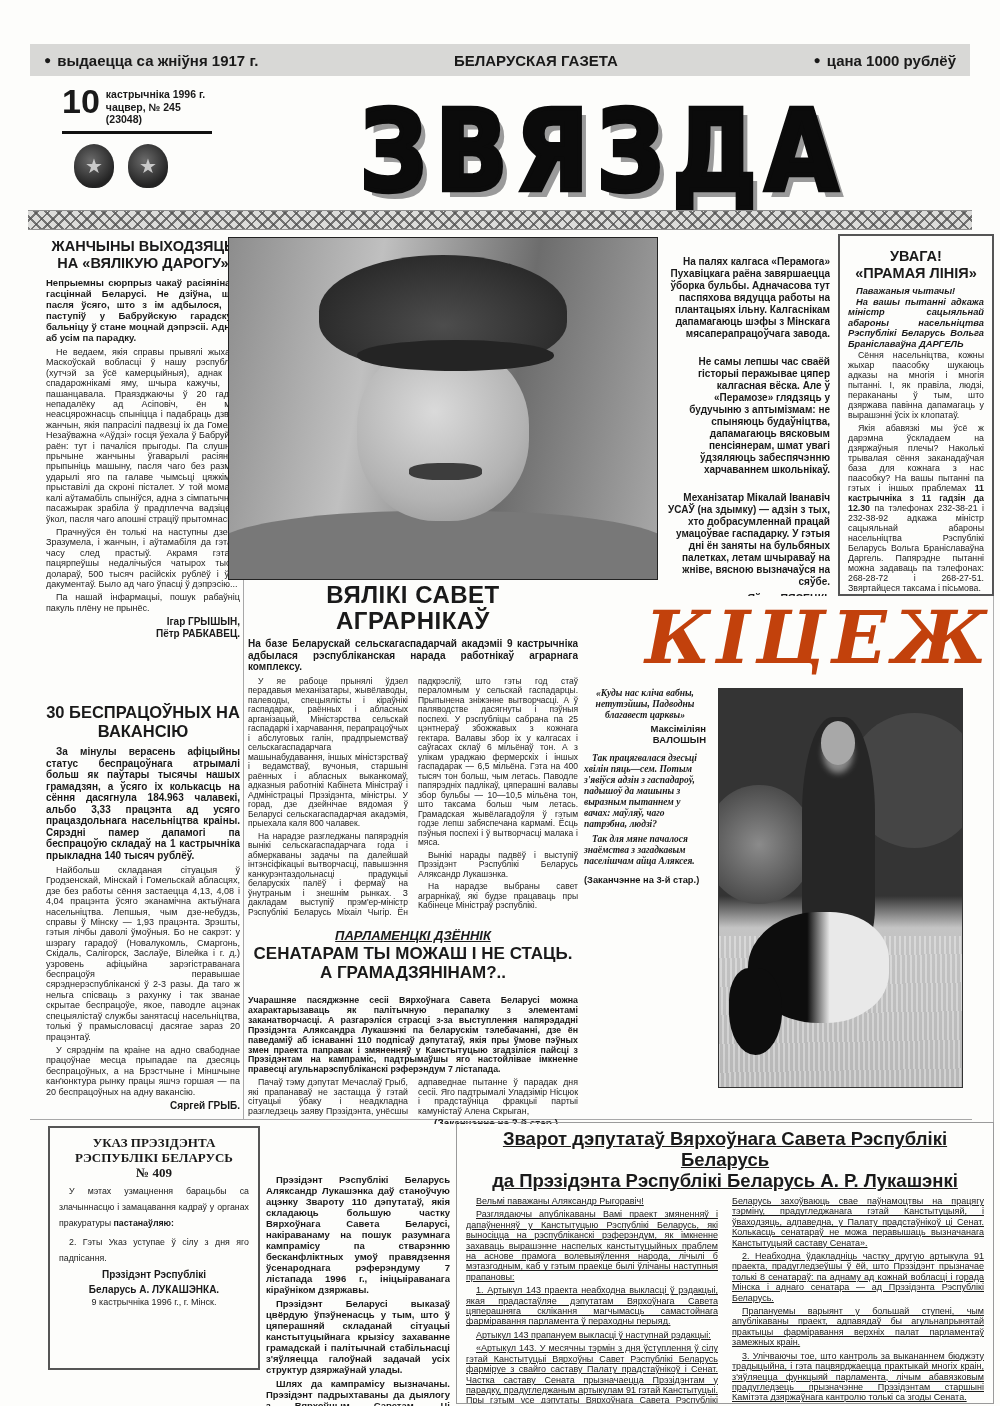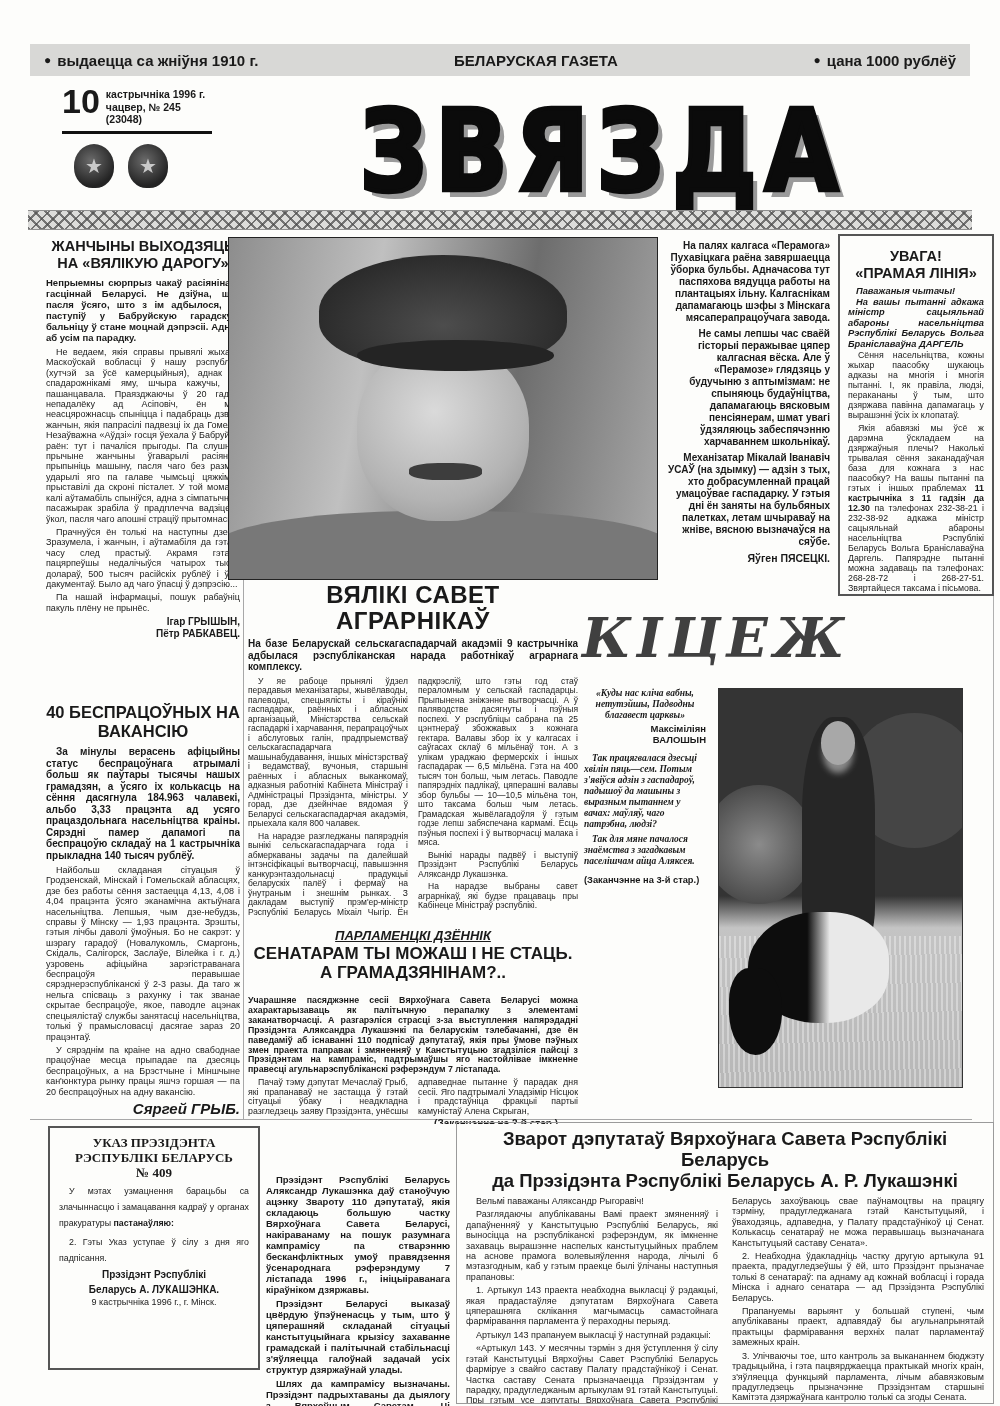--- a/index.html
+++ b/index.html
@@ -42,21 +42,21 @@
   
   .women{position:absolute;left:46px;top:238px;width:194px;height:463px;overflow:hidden;}
   .women .art-title{font-size:14.5px;line-height:17px;margin-bottom:5px;}
   .women .lead{font-size:9.5px;line-height:11px;margin-bottom:4px;}
   .women .body-p{font-size:9px;line-height:10.4px;}
   .women .sig{font-size:10px;line-height:11.5px;}
   .jobless{position:absolute;left:46px;top:703px;width:194px;height:418px;overflow:hidden;}
   .jobless .art-title{font-size:16.5px;line-height:19px;margin-bottom:5px;}
   .jobless .lead{font-size:10px;line-height:11.5px;margin-bottom:4px;text-indent:10px;}
   .jobless .body-p{font-size:9px;line-height:10.4px;}
-  .jobless .sig{font-size:15px;font-style:italic;}
+  .jobless .sig{font-size:10px;}
   
   .ukaz{position:absolute;left:48px;top:1126px;width:212px;height:244px;border:2px solid #555;
         padding:7px 9px;box-sizing:border-box;overflow:hidden;}
   .ukaz .t-serif{font-family:"Liberation Serif",serif;font-weight:bold;font-size:13px;
                  line-height:15px;text-align:center;}
   .ukaz .t-sans{font-weight:bold;font-size:10.5px;line-height:12px;text-align:center;margin-top:2px;}
   .ukaz .body-p{font-size:8.8px;line-height:16px;margin-top:3px;}
   .ukaz .sig{font-size:10px;line-height:11.5px;text-align:center;margin-top:3px;}
   .ukaz .udate{font-size:9px;text-align:center;margin-top:2px;}
   
@@ -66,21 +66,21 @@
           background:radial-gradient(ellipse at 50% 62%,#4d4d4d,#2b2b2b 72%);}
   .pm-brim{position:absolute;left:30%;top:30%;width:46%;height:9%;border-radius:50%;background:#242424;}
   .pm-face{position:absolute;left:30%;top:31%;width:40%;height:52%;border-radius:46%;
            background:radial-gradient(circle at 45% 38%,#dadada,#b3b3b3 62%,#8d8d8d);}
   .pm-must{position:absolute;left:42%;top:66%;width:17%;height:5%;border-radius:40%;background:#3d3d3d;}
   .pm-shoulders{position:absolute;left:-4%;bottom:-4%;width:108%;height:24%;
                 border-radius:45% 45% 0 0;background:#787878;}
   
   .caption{position:absolute;left:664px;top:240px;width:166px;height:356px;overflow:hidden;
            font-weight:bold;font-size:10px;line-height:12px;text-align:right;}
-  .caption p{margin:0 0 4px 0;}
+  .caption p{margin:16px 0 4px 0;}
   .caption .sig{font-size:10.5px;}
   
   .uvaga{position:absolute;left:838px;top:234px;width:156px;height:362px;border:2px solid #555;
          padding:12px 8px;box-sizing:border-box;overflow:hidden;}
   .uvaga .t{font-weight:bold;font-size:14.5px;line-height:17px;text-align:center;}
   .uvaga .salute{font-weight:bold;font-style:italic;font-size:9.3px;line-height:10.6px;margin-top:4px;text-indent:8px;}
   .uvaga .intro{font-weight:bold;font-style:italic;font-size:9.3px;line-height:10.6px;text-align:justify;text-indent:8px;}
   .uvaga .body-p{font-size:8.8px;line-height:10px;}
   
   .agrar{position:absolute;left:248px;top:582px;width:330px;height:344px;overflow:hidden;}
@@ -93,22 +93,22 @@
   .parl .kicker{font-weight:bold;font-style:italic;font-size:13px;text-align:center;
                 text-decoration:underline;margin-bottom:2px;}
   .parl .art-title{font-size:17px;line-height:18.5px;margin-bottom:14px;}
   .parl .lead{font-size:8.8px;line-height:9.9px;margin-bottom:3px;}
   .parl .cols{column-count:2;column-gap:10px;height:40px;overflow:hidden;}
   .parl .cols .body-p{font-size:8.8px;line-height:9.5px;}
   .parl .cont{font-weight:bold;font-size:10px;text-align:right;padding-right:20px;}
   
   .kicez{position:absolute;left:582px;top:596px;width:412px;height:527px;
          border-right:1px solid #b0b0b0;border-bottom:1px solid #b0b0b0;box-sizing:border-box;}
-  .kicez .big{font-family:"DejaVu Serif",serif;font-style:italic;font-weight:bold;font-size:54px;
-              line-height:84px;letter-spacing:6px;text-align:left;color:#404040;}
+  .kicez .big{font-family:"DejaVu Serif",serif;font-style:italic;font-weight:bold;font-size:72px;
+              line-height:84px;letter-spacing:6px;text-align:right;color:#c2410c;}
   .kicez .inner{display:flex;margin-top:8px;}
   .kicez .kcol{width:122px;padding-left:2px;font-family:"Liberation Serif",serif;
                font-weight:bold;font-style:italic;font-size:9.5px;line-height:11px;}
   .kicez .epi{text-align:center;margin-bottom:2px;}
   .kicez .epi-auth{font-family:"Liberation Sans",sans-serif;font-style:normal;text-align:right;
                    font-size:9.5px;line-height:11px;margin-bottom:8px;}
   .kicez .kp{margin:0 0 4px 0;text-indent:8px;}
   .kicez .cont{font-family:"Liberation Sans",sans-serif;font-style:normal;font-size:9.3px;
                font-weight:bold;margin-top:8px;}
   .photo-monk{width:243px;height:398px;border:1px solid #333;margin-left:12px;position:relative;
@@ -124,34 +124,34 @@
           border-radius:50% 42% 45% 50%;background:linear-gradient(90deg,#0d0d0d 42%,#e9e9e9 58%);}
   .mk-cowhead{position:absolute;left:4%;bottom:8%;width:22%;height:22%;
               border-radius:45% 55% 60% 60%;background:#0d0d0d;}
   .mk-grass{position:absolute;left:0;bottom:0;width:100%;height:38%;background:
             repeating-linear-gradient(88deg,rgba(255,255,255,.35) 0 2px,transparent 2px 5px);}
   
   .intro-col{position:absolute;left:266px;top:1126px;width:184px;height:240px;overflow:hidden;
              font-weight:bold;font-size:9.5px;line-height:11px;text-align:justify;margin-top:48px;}
   .intro-col p{margin:0 0 3px 0;text-indent:10px;}
   .zvarot{position:absolute;left:456px;top:1122px;width:538px;height:282px;border:1px solid #9a9a9a;
-          padding:5px 9px;box-sizing:border-box;overflow:hidden;}
+          padding:5px 9px;box-sizing:border-box;overflow:hidden;text-decoration:underline;}
   .zvarot .art-title{font-size:18.5px;line-height:21px;}
   .zvarot .cols{column-count:2;column-gap:14px;height:212px;overflow:hidden;margin-top:5px;}
   .zvarot .cols .body-p{font-size:9px;line-height:10.4px;}
 </style>
 </head>
 <body>
 
 <div class="page">
 
   <div class="topbar">
     <span class="tb-item">
       <span class="bullet">●</span>
-      <span>выдаецца са жніўня 1910 г.</span>
+      <span>выдаецца са жніўня 1917 г.</span>
     </span>
     <span>БЕЛАРУСКАЯ ГАЗЕТА</span>
     <span class="tb-item">
       <span class="bullet">●</span>
       <span>цана 1000 рублёў</span>
     </span>
   </div>
 
   <div class="dateblock">
     <div class="daterow">
@@ -178,21 +178,21 @@
     <div class="art-title">ЖАНЧЫНЫ ВЫХОДЗЯЦЬ НА «ВЯЛІКУЮ ДАРОГУ»</div>
     <div class="lead">Непрыемны сюрпрыз чакаў расіяніна ў гасціннай Беларусі. Не дзіўна, што пасля ўсяго, што з ім адбылося, ён паступіў у Бабруйскую гарадскую бальніцу ў стане моцнай дэпрэсіі. Аднак аб усім па парадку.</div>
     <p class="body-p">Не ведаем, якія справы прывялі жыхара Маскоўскай вобласці ў нашу рэспубліку (хутчэй за ўсё камерцыйныя), аднак са спадарожнікамі яму, шчыра кажучы, не пашанцавала. Праязджаючы ў 20 гадзін непадалёку ад Асіповіч, ён меў неасцярожнасць спыніцца і падабраць дзвюх жанчын, якія папрасілі падвезці іх да Гомеля. Незаўважна «Аўдзі» госця ўехала ў Бабруйскі раён: тут і пачаліся прыгоды. Па слушнай прычыне жанчыны ўгаварылі расіяніна прыпыніць машыну, пасля чаго без размоў ударылі яго па галаве чымсьці цяжкім і прыставілі да скроні пісталет. У той момант, калі аўтамабіль спыніўся, адна з сімпатычных пасажырак зрабіла ў прадплечча вадзіцеля ўкол, пасля чаго апошні страціў прытомнасць.</p>
     <p class="body-p">Прачнуўся ён толькі на наступны дзень. Зразумела, і жанчын, і аўтамабіля да гэтага часу след прастыў. Акрамя гэтага, пацярпеўшы недалічыўся чатырох тысяч долараў, 500 тысяч расійскіх рублёў і ўсіх дакументаў. Было ад чаго ўпасці ў дэпрэсію...</p>
     <p class="body-p">Па нашай інфармацыі, пошук рабаўніц пакуль плёну не прынёс.</p>
     <div class="sig">Ігар ГРЫШЫН,</div>
     <div class="sig">Пётр РАБКАВЕЦ.</div>
   </div>
 
   <div class="jobless">
-    <div class="art-title">40 БЕСПРАЦОЎНЫХ НА ВАКАНСІЮ</div>
+    <div class="art-title">30 БЕСПРАЦОЎНЫХ НА ВАКАНСІЮ</div>
     <div class="lead">За мінулы верасень афіцыйны статус беспрацоўнага атрымалі больш як паўтары тысячы нашых грамадзян, а ўсяго іх колькасць на сёння дасягнула 184.963 чалавекі, альбо 3,33 працэнта ад усяго працаздольнага насельніцтва краіны. Сярэдні памер дапамогі па беспрацоўю складаў на 1 кастрычніка прыкладна 140 тысяч рублёў.</div>
     <p class="body-p">Найбольш складаная сітуацыя ў Гродзенскай, Мінскай і Гомельскай абласцях, дзе без работы сёння застаецца 4,13, 4,08 і 4,04 працэнта ўсяго эканамічна актыўнага насельніцтва. Лепшыя, чым дзе-небудзь, справы ў Мінску — 1,93 працэнта. Зрэшты, гэтыя лічбы даволі ўмоўныя. Бо не сакрэт: у шэрагу гарадоў (Новалукомль, Смаргонь, Скідаль, Салігорск, Заслаўе, Вілейка і г. д.) узровень афіцыйна зарэгістраванага беспрацоўя перавышае сярэднерэспубліканскі ў 2-3 разы. Да таго ж нельга спісваць з рахунку і так званае скрытае беспрацоўе, якое, паводле ацэнак спецыялістаў службы занятасці насельніцтва, толькі ў прамысловасці дасягае зараз 20 працэнтаў.</p>
     <p class="body-p">У сярэднім па краіне на адно свабоднае працоўнае месца прыпадае па дзесяць беспрацоўных, а на Брэстчыне і Міншчыне кан'юнктура рынку працы яшчэ горшая — па 20 беспрацоўных на адну вакансію.</p>
     <div class="sig">Сяргей ГРЫБ.</div>
   </div>
 
   <div class="ukaz">
     <div class="t-serif">УКАЗ ПРЭЗІДЭНТА</div>
     <div class="t-serif">РЭСПУБЛІКІ БЕЛАРУСЬ</div>
     <div class="t-serif">№ 409</div>

